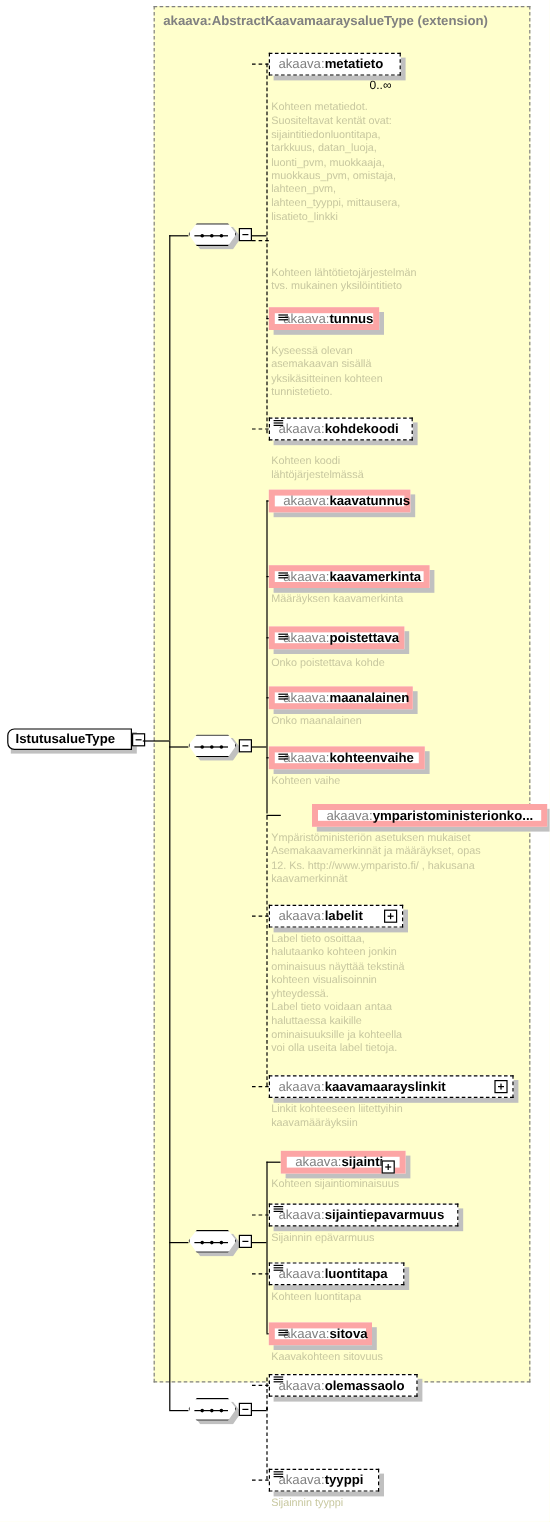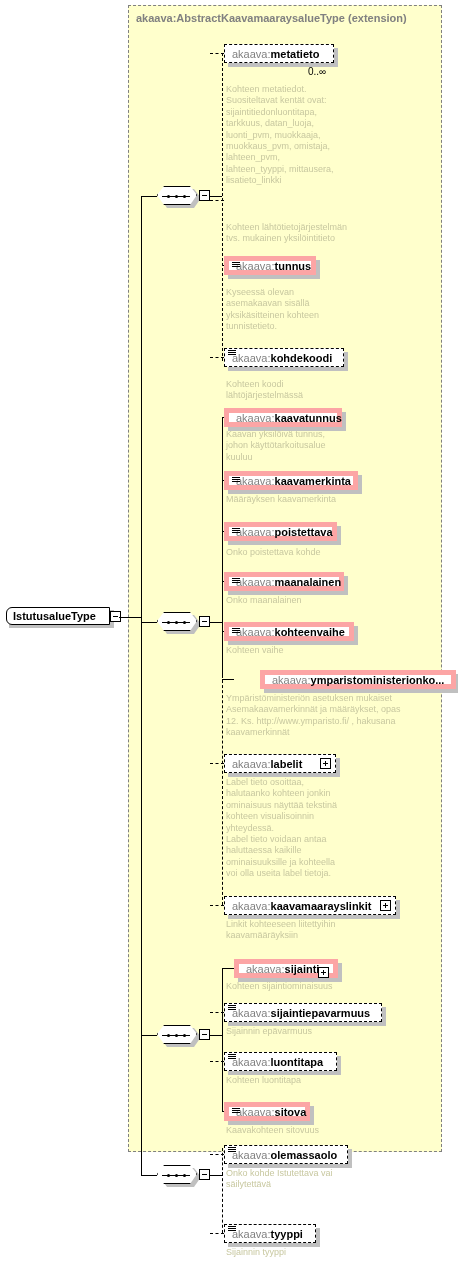--- a/index.html
+++ b/index.html
@@ -209,23 +209,20 @@
   <div class="ln v" style="left:222px;top:417px;height:258px;"></div>
   <div class="dl v" style="left:222px;top:675px;height:230px;"></div>
 
   <div class="ln h" style="left:222px;top:417px;width:12px;"></div>
   <div class="el solid" style="left:224px;top:408px;width:118px;">
     <div class="sh"></div>
     <div class="bd">
       <span class="lbl"><span>akaava:</span><b>kaavatunnus</b></span>
     </div>
   </div>
-  <div class="desc" style="left:226px;top:429px;width:150px;">Kaavan yksilöivä tunnus,
-johon käyttötarkoitusalue
-kuuluu</div>
 
   <div class="ln h" style="left:222px;top:480px;width:12px;"></div>
   <div class="el solid" style="left:224px;top:471px;width:134px;">
     <div class="sh"></div>
     <div class="bd">
       <div class="stype">
           <i></i>
           <i></i>
           <i></i>
         </div>
@@ -300,21 +297,21 @@
 halutaanko kohteen jonkin
 ominaisuus näyttää tekstinä
 kohteen visualisoinnin
 yhteydessä.
 Label tieto voidaan antaa
 haluttaessa kaikille
 ominaisuuksille ja kohteella
 voi olla useita label tietoja.</div>
 
   <div class="dl h" style="left:210px;top:905px;width:14px;"></div>
-  <div class="el dashed" style="left:224px;top:896px;width:172px;text-align:center;">
+  <div class="el dashed" style="left:224px;top:896px;width:204px;text-align:center;">
     <div class="sh"></div>
     <div class="bd">
       <span class="lbl"><span>akaava:</span><b>kaavamaarayslinkit</b></span>
       <div class="plus" style="right:4px;"></div>
     </div>
   </div>
   <div class="desc" style="left:226px;top:919px;width:170px;">Linkit kohteeseen liitettyihin
 kaavamääräyksiin</div>
 
   <div class="seq" style="left:157px;top:1025px;">
@@ -409,22 +406,20 @@
     <div class="sh"></div>
     <div class="bd">
       <div class="stype">
           <i></i>
           <i></i>
           <i></i>
         </div>
       <span class="lbl"><span>akaava:</span><b>olemassaolo</b></span>
     </div>
   </div>
-  <div class="desc" style="left:226px;top:1168px;width:160px;">Onko kohde Istutettava vai
-säilytettävä</div>
 
   <div class="dl h" style="left:210px;top:1233px;width:14px;"></div>
   <div class="el dashed" style="left:224px;top:1224px;width:92px;">
     <div class="sh"></div>
     <div class="bd">
       <div class="stype">
           <i></i>
           <i></i>
           <i></i>
         </div>

